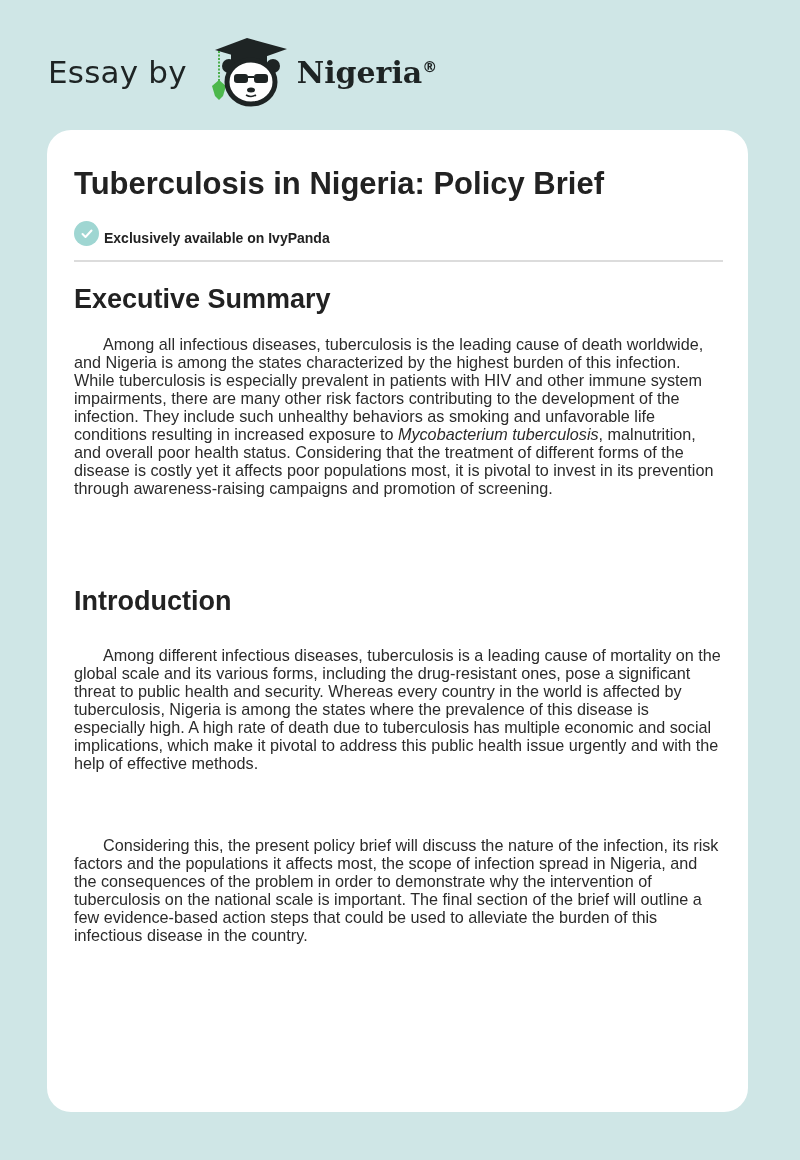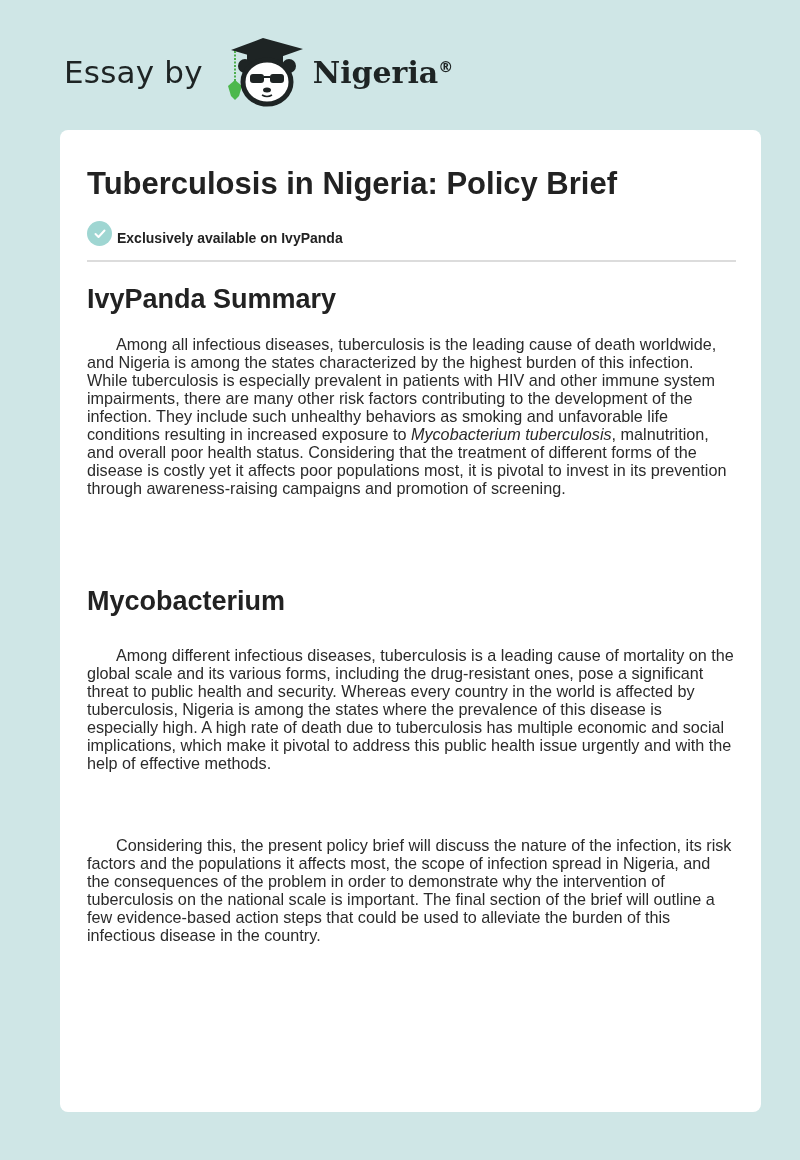--- a/index.html
+++ b/index.html
@@ -5,39 +5,39 @@
   html, body { margin: 0; padding: 0; }
   body {
     width: 800px; height: 1160px;
     background: #cfe6e6;
     font-family: "Liberation Sans", sans-serif;
     color: #222;
     position: relative;
     overflow: hidden;
   }
   .brand {
-    position: absolute; left: 64px; top: 36px;
+    position: absolute; left: 48px; top: 36px;
     display: flex; align-items: center; height: 72px;
   }
   .brand-prefix {
     font-family: "DejaVu Sans", sans-serif;
     font-size: 31px; color: #1e2424; letter-spacing: 0.2px;
     margin-right: 14px;
   }
   .brand-logo { width: 92px; height: 72px; margin-right: 4px; }
   .brand-name {
     font-family: "DejaVu Serif", serif;
     font-weight: bold; font-size: 30px; color: #1e2424;
   }
   .brand-reg { font-size: 15px; vertical-align: super; font-family: "DejaVu Sans", sans-serif; font-weight: bold; }
 
   .card {
-    position: absolute; left: 60px; top: 130px;
+    position: absolute; left: 47px; top: 130px;
     width: 701px; height: 982px;
-    background: #ffffff; border-radius: 8px;
+    background: #ffffff; border-radius: 24px;
   }
   .inner { position: absolute; left: 27px; right: 25px; top: 0; }
   .title {
     font-weight: bold; font-size: 31px; color: #222;
     margin: 0; position: absolute; top: 36px; left: 0; white-space: nowrap;
   }
   .exclusive {
     position: absolute; top: 91px; left: 0;
     display: flex; align-items: flex-end;
   }
@@ -92,23 +92,23 @@
       <span class="check">
         <svg width="12" height="10" viewBox="0 0 12 10">
             <path d="M1.5,5 L4.5,8 L10.5,1.5" stroke="#ffffff" stroke-width="2" fill="none" stroke-linecap="round" stroke-linejoin="round"></path>
           </svg>
       </span>
       <span class="exclusive-text">Exclusively available on IvyPanda</span>
     </div>
 
     <div class="divider"></div>
 
-    <h2 class="h2" style="top:154px">IvyPanda Summary</h2>
+    <h2 class="h2" style="top:154px">Executive Summary</h2>
 
     <p class="para" style="top:205px"><span>Among all infectious diseases, tuberculosis is the leading cause of death worldwide, and Nigeria is among the states characterized by the highest burden of this infection. While tuberculosis is especially prevalent in patients with HIV and other immune system impairments, there are many other risk factors contributing to the development of the infection. They include such unhealthy behaviors as smoking and unfavorable life conditions resulting in increased exposure to </span><em>Mycobacterium tuberculosis</em><span>, malnutrition, and overall poor health status. Considering that the treatment of different forms of the disease is costly yet it affects poor populations most, it is pivotal to invest in its prevention through awareness-raising campaigns and promotion of screening.</span></p>
 
-    <h2 class="h2" style="top:456px">Mycobacterium</h2>
+    <h2 class="h2" style="top:456px">Introduction</h2>
 
     <p class="para" style="top:516px">Among different infectious diseases, tuberculosis is a leading cause of mortality on the global scale and its various forms, including the drug-resistant ones, pose a significant threat to public health and security. Whereas every country in the world is affected by tuberculosis, Nigeria is among the states where the prevalence of this disease is especially high. A high rate of death due to tuberculosis has multiple economic and social implications, which make it pivotal to address this public health issue urgently and with the help of effective methods.</p>
 
     <p class="para" style="top:706px">Considering this, the present policy brief will discuss the nature of the infection, its risk factors and the populations it affects most, the scope of infection spread in Nigeria, and the consequences of the problem in order to demonstrate why the intervention of tuberculosis on the national scale is important. The final section of the brief will outline a few evidence-based action steps that could be used to alleviate the burden of this infectious disease in the country.</p>
   </div>
 </div>
 
 </body></html>

